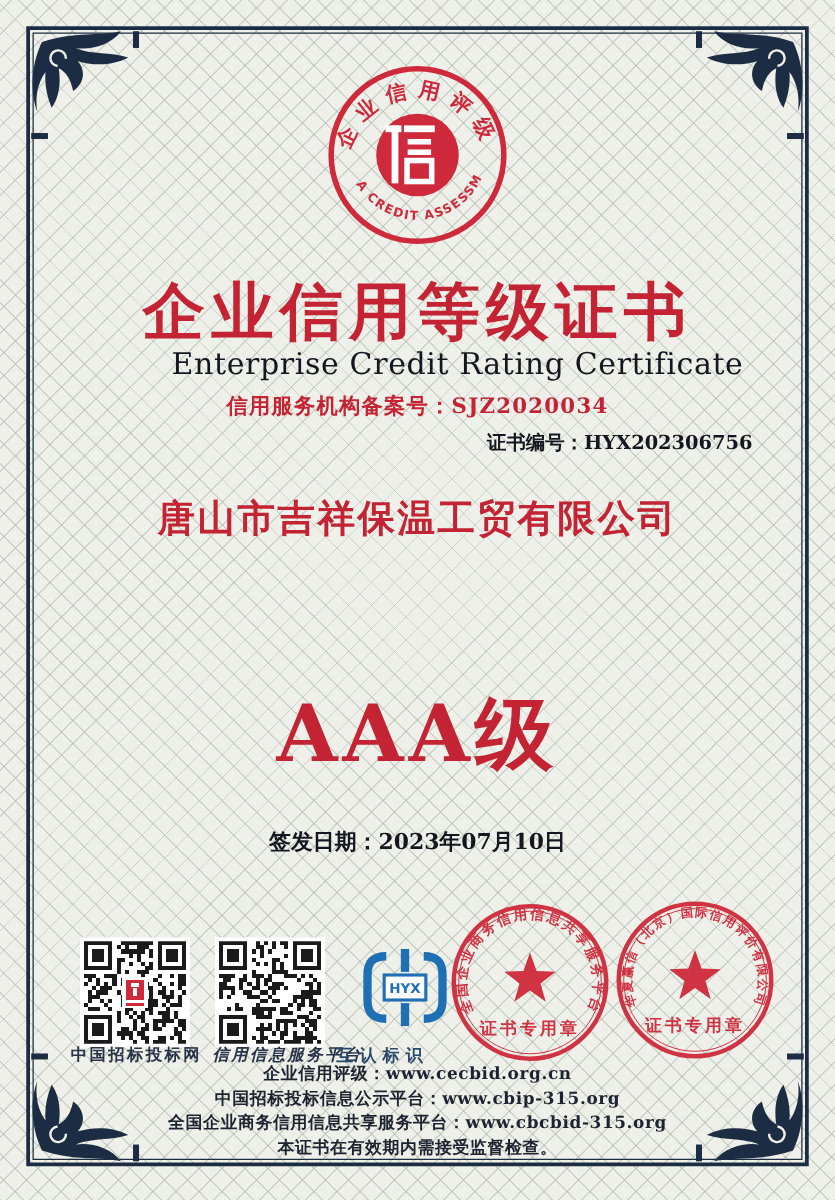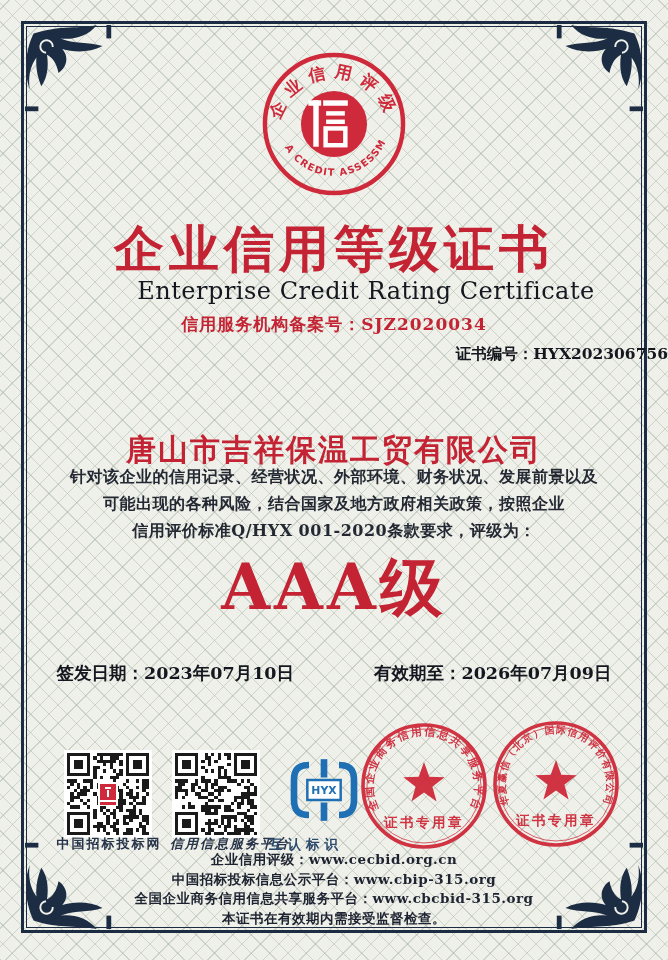--- a/index.html
+++ b/index.html
@@ -30,22 +30,22 @@
   .corner.br{right:24px;bottom:30px;transform:scale(-1,-1);}
 
   .abs{position:absolute;left:0;width:100%;}
   .center{text-align:center;}
 
   .emblem{position:absolute;left:260px;top:50px;width:148px;height:148px;}
 
   .title{top:216px;color:var(--red);font-size:50px;font-weight:bold;letter-spacing:5px;}
   .subtitle{top:277px;color:#14171f;font-size:24px;font-weight:normal;letter-spacing:.5px;padding-left:32px;}
   .filing{top:313px;color:var(--red);font-size:17px;font-weight:bold;letter-spacing:1px;}
-  .certno{top:344px;color:#14171f;font-size:15.5px;font-weight:bold;text-align:right;box-sizing:border-box;}
-  .company{top:395px;color:var(--red);font-size:30px;font-weight:bold;letter-spacing:2px;margin-top:35px;}
+  .certno{top:344px;color:#14171f;font-size:15.5px;font-weight:bold;text-align:right;padding-right:66px;box-sizing:border-box;}
+  .company{top:395px;color:var(--red);font-size:30px;font-weight:bold;letter-spacing:2px;}
   .para{top:463px;color:var(--ink);font-size:16px;font-weight:bold;line-height:27px;letter-spacing:.5px;}
   .grade{top:545px;color:var(--red);font-size:63px;font-weight:bold;letter-spacing:4px;}
   .dates{top:661px;display:flex;justify-content:center;gap:80px;color:#14171f;font-size:17.5px;font-weight:bold;}
 
   .qr{position:absolute;top:750px;width:88px;height:88px;background:#fff;padding:3px;box-sizing:border-box;}
   .qr svg{width:100%;height:100%;display:block;}
   .qr1{left:64px;} .qr2{left:172px;}
   .badge-label{position:absolute;top:835px;font-size:13px;font-weight:bold;color:#273349;letter-spacing:2px;text-align:center;}
   .lab1{left:39px;width:140px;} .lab2{left:160px;width:140px;font-style:italic;}
   .hyx{position:absolute;left:284px;top:752px;width:80px;height:76px;}
@@ -125,31 +125,25 @@
     </g>
   </svg>
 
   <div class="abs center title">企业信用等级证书</div>
   <div class="abs center subtitle">Enterprise Credit Rating Certificate</div>
   <div class="abs center filing">信用服务机构备案号：SJZ2020034</div>
   <div class="abs certno">证书编号：HYX202306756</div>
 
   <div class="abs center company">唐山市吉祥保温工贸有限公司</div>
 
-  <div class="abs center para">
-    <div>针对该企业的信用记录、经营状况、外部环境、财务状况、发展前景以及</div>
-    <div>可能出现的各种风险，结合国家及地方政府相关政策，按照企业</div>
-    <div>信用评价标准Q/HYX 001-2020条款要求，评级为：</div>
-  </div>
 
   <div class="abs center grade">AAA级</div>
 
   <div class="abs dates">
     <span>签发日期：2023年07月10日</span>
-    <span>有效期至：2026年07月09日</span>
   </div>
 
   <div class="qr qr1">
     <svg id="qrsvg1" viewBox="0 0 25 25" shape-rendering="crispEdges">
         <rect x="9" y="0" width="1" height="1" fill="#1a1a1a"></rect>
         <rect x="10" y="0" width="1" height="1" fill="#1a1a1a"></rect>
         <rect x="11" y="0" width="1" height="1" fill="#1a1a1a"></rect>
         <rect x="12" y="0" width="1" height="1" fill="#1a1a1a"></rect>
         <rect x="13" y="0" width="1" height="1" fill="#1a1a1a"></rect>
         <rect x="14" y="0" width="1" height="1" fill="#1a1a1a"></rect>

